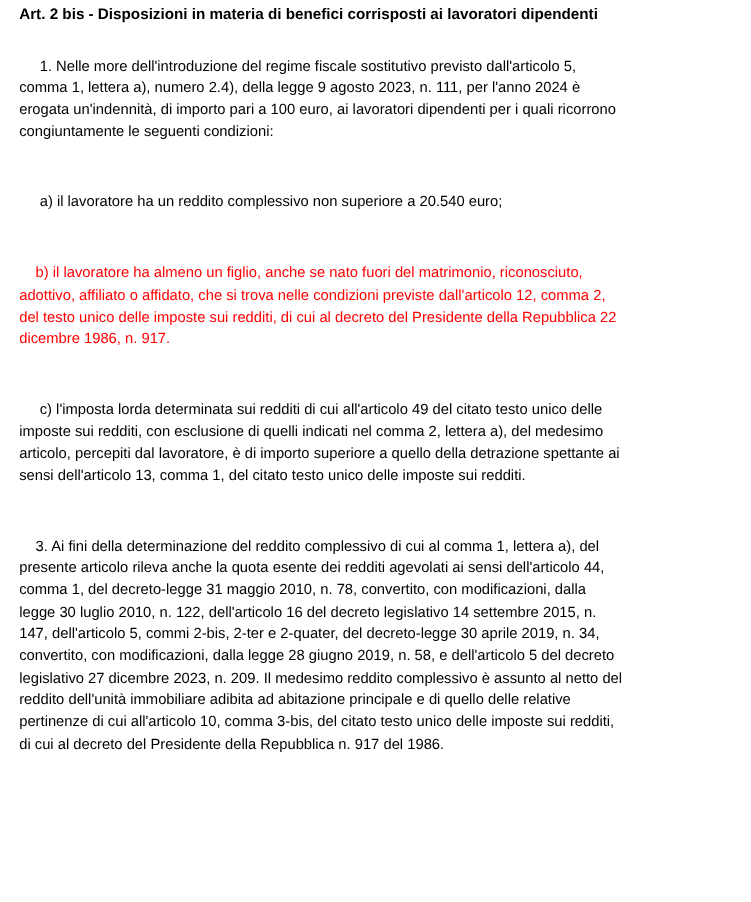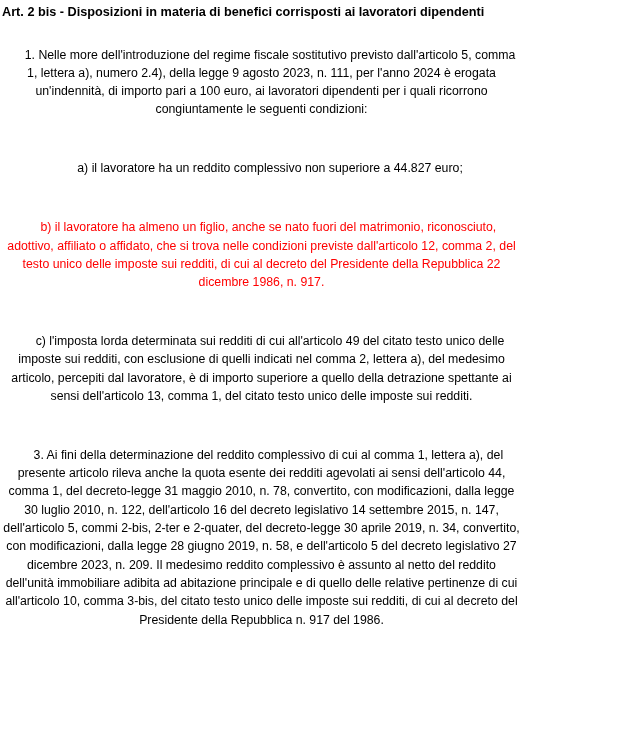--- a/index.html
+++ b/index.html
@@ -11,52 +11,51 @@
     width: 626px;
     height: 752px;
     overflow: hidden;
     font-family: "Liberation Sans", sans-serif;
     color: #000000;
   }
   .doc-page {
     box-sizing: border-box;
     width: 526px;
     height: 752px;
-    padding: 3px 5px 0 2px;
+    padding: 3px 5px 0 16px;
     font-size: 12.3px;
     line-height: 18.3px;
     cursor: text;
   }
   .doc-title {
     font-size: 12.7px;
     font-weight: bold;
     margin: 0 0 6px 0;
     white-space: pre-wrap;
   }
   .doc-page p {
     margin: 0 0 4px 0;
     white-space: pre-wrap;
-    text-align: center;
   }
   .run-red { color: #ff0000; }
   .run-black { color: #000000; }
 </style>
 </head>
 <body>
 
 <div class="doc-page">
 
   <div class="doc-title">Art. 2 bis - Disposizioni in materia di benefici corrisposti ai lavoratori dipendenti</div>
 
   <p>
     <span class="run-black"> 1. Nelle more dell'introduzione del regime fiscale sostitutivo previsto dall'articolo 5, comma 1, lettera a), numero 2.4), della legge 9 agosto 2023, n. 111, per l'anno 2024 è erogata un'indennità, di importo pari a 100 euro, ai lavoratori dipendenti per i quali ricorrono congiuntamente le seguenti condizioni:</span>
   </p>
 
   <p>
-    <span class="run-black"> a) il lavoratore ha un reddito complessivo non superiore a 44.827 euro;</span>
+    <span class="run-black"> a) il lavoratore ha un reddito complessivo non superiore a 20.540 euro;</span>
   </p>
 
   <p>
     <span class="run-red">b) il lavoratore ha almeno un figlio, anche se nato fuori del matrimonio, riconosciuto, adottivo, affiliato o affidato, che si trova nelle condizioni previste dall'articolo 12, comma 2, del testo unico delle imposte sui redditi, di cui al decreto del Presidente della Repubblica 22 dicembre 1986, n. 917.</span>
   </p>
 
   <p>
     <span class="run-black"> c) l'imposta lorda determinata sui redditi di cui all'articolo 49 del citato testo unico delle imposte sui redditi, con esclusione di quelli indicati nel comma 2, lettera a), del medesimo articolo, percepiti dal lavoratore, è di importo superiore a quello della detrazione spettante ai sensi dell'articolo 13, comma 1, del citato testo unico delle imposte sui redditi.</span>
   </p>
 

